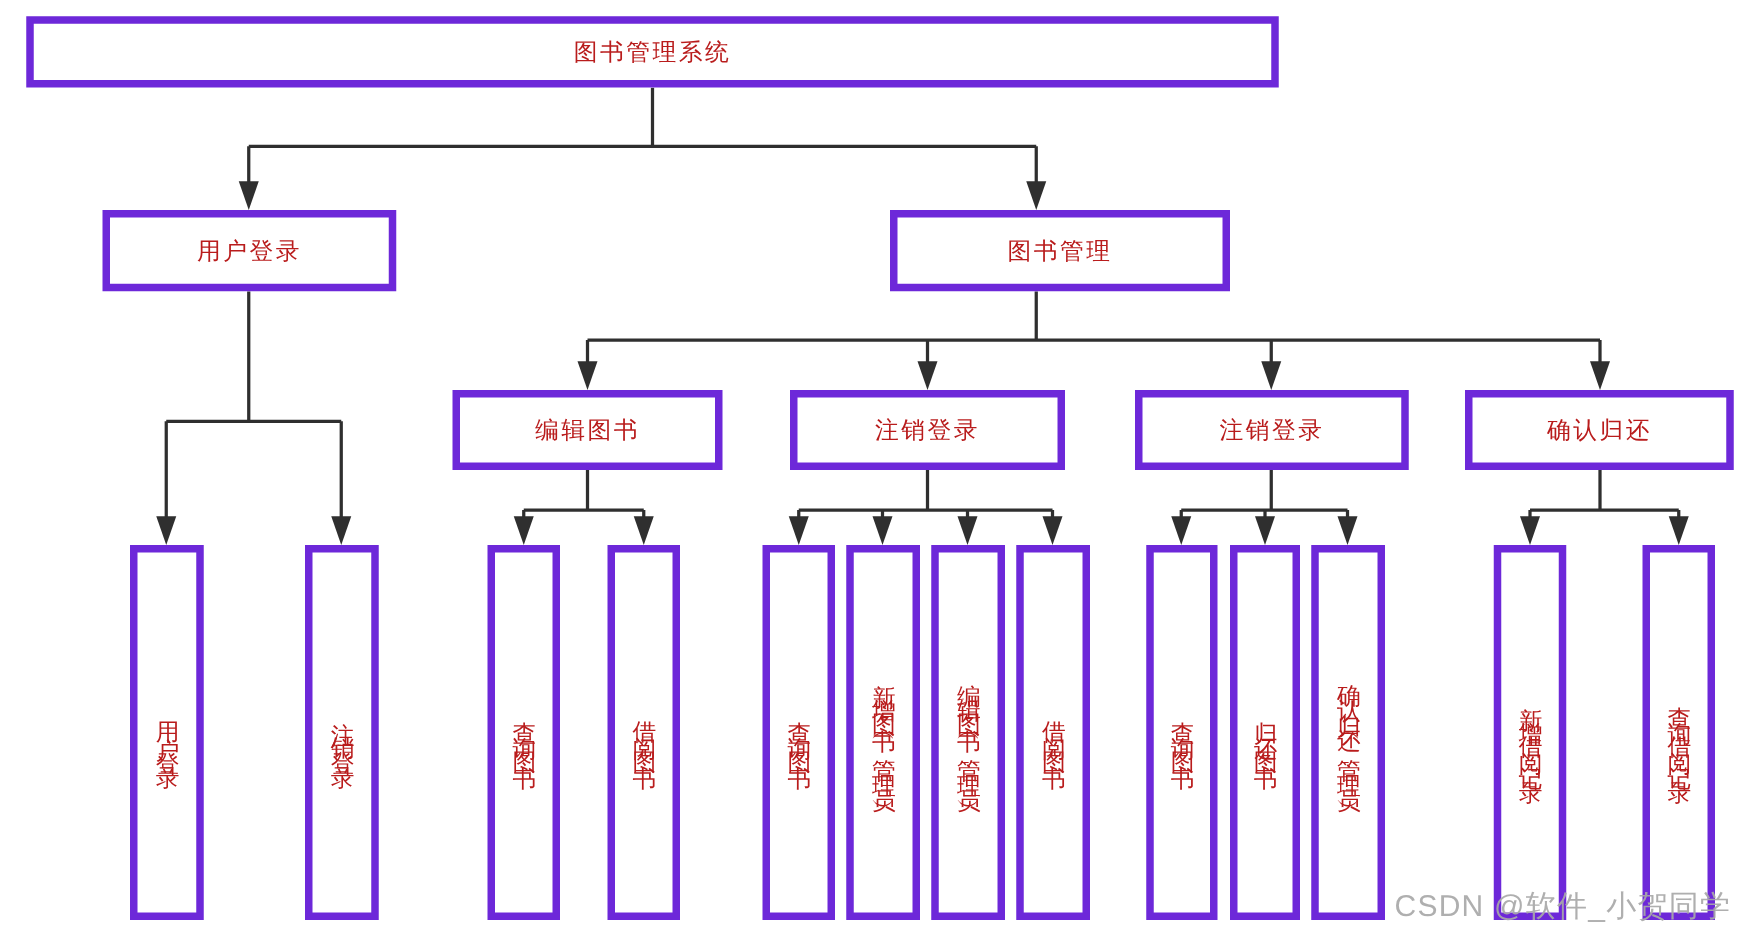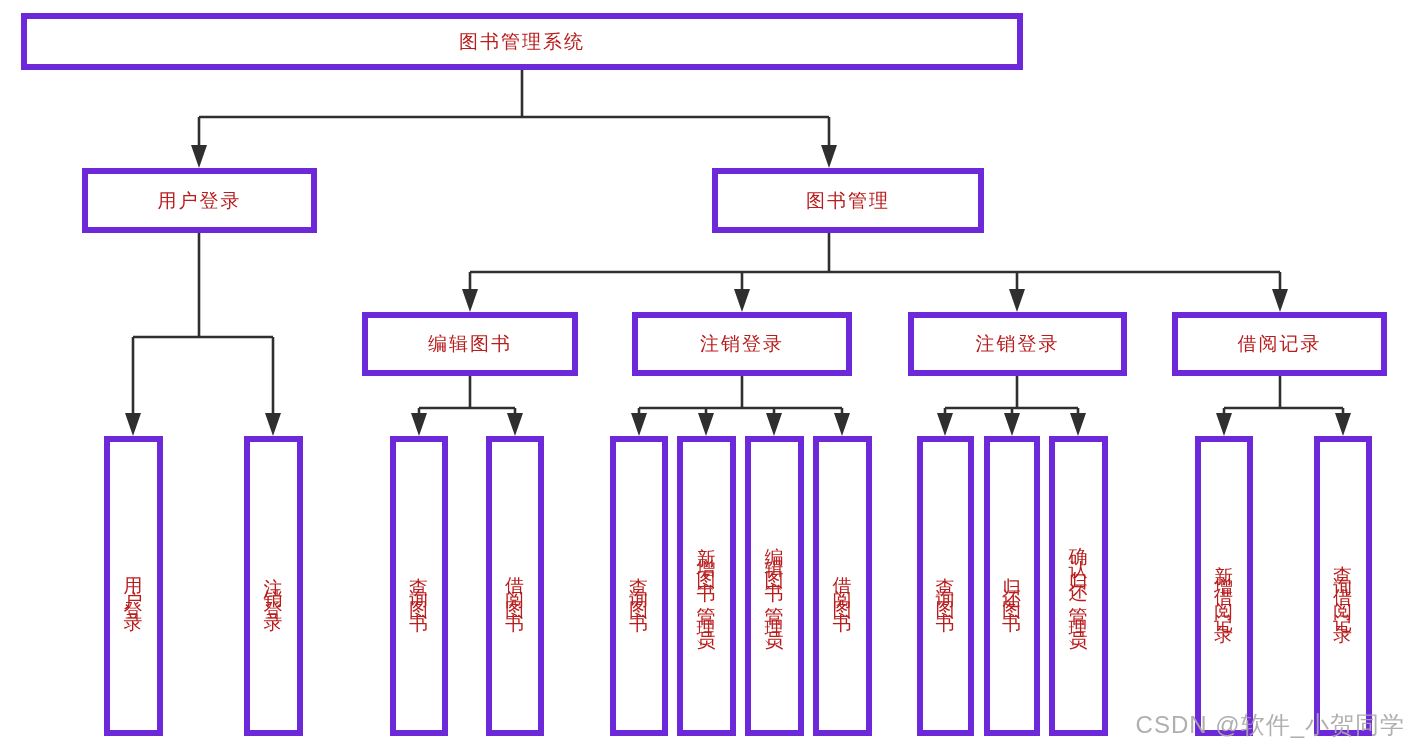--- a/index.html
+++ b/index.html
@@ -50,21 +50,21 @@
   #n-b5{left:677px;width:59px;}
   #n-b6{left:745px;width:59px;}
   #n-b7{left:813px;width:59px;}
   #n-b8{left:917px;width:57px;}
   #n-b9{left:984px;width:56px;}
   #n-b10{left:1049px;width:59px;}
   #n-b11{left:1195px;width:58px;}
   #n-b12{left:1314px;width:58px;}
   #watermark{
     position:absolute;
-    right:0;bottom:6px;
+    right:20px;bottom:6px;
     font-size:24px;
     color:rgba(168,168,168,0.92);
     letter-spacing:1px;
     z-index:5;
     white-space:nowrap;
   }
 </style>
 </head>
 <body>
 
@@ -141,21 +141,21 @@
   </svg>
 
   <div class="node h-node" id="n-root">图书管理系统</div>
 
   <div class="node h-node" id="n-l1-0">用户登录</div>
   <div class="node h-node" id="n-l1-1">图书管理</div>
 
   <div class="node h-node" id="n-l2-0">编辑图书</div>
   <div class="node h-node" id="n-l2-1">注销登录</div>
   <div class="node h-node" id="n-l2-2">注销登录</div>
-  <div class="node h-node" id="n-l2-3">借阅记录</div>
+  <div class="node h-node" id="n-l2-3">确认归还</div>
 
   <div class="node v-node leaf" id="n-b0">用户登录</div>
   <div class="node v-node leaf" id="n-b1">注销登录</div>
 
   <div class="node v-node leaf" id="n-b2">查询图书</div>
   <div class="node v-node leaf" id="n-b3">借阅图书</div>
 
   <div class="node v-node leaf" id="n-b4">查询图书</div>
   <div class="node v-node leaf" id="n-b5">新增图书（管理员）</div>
   <div class="node v-node leaf" id="n-b6">编辑图书（管理员）</div>

